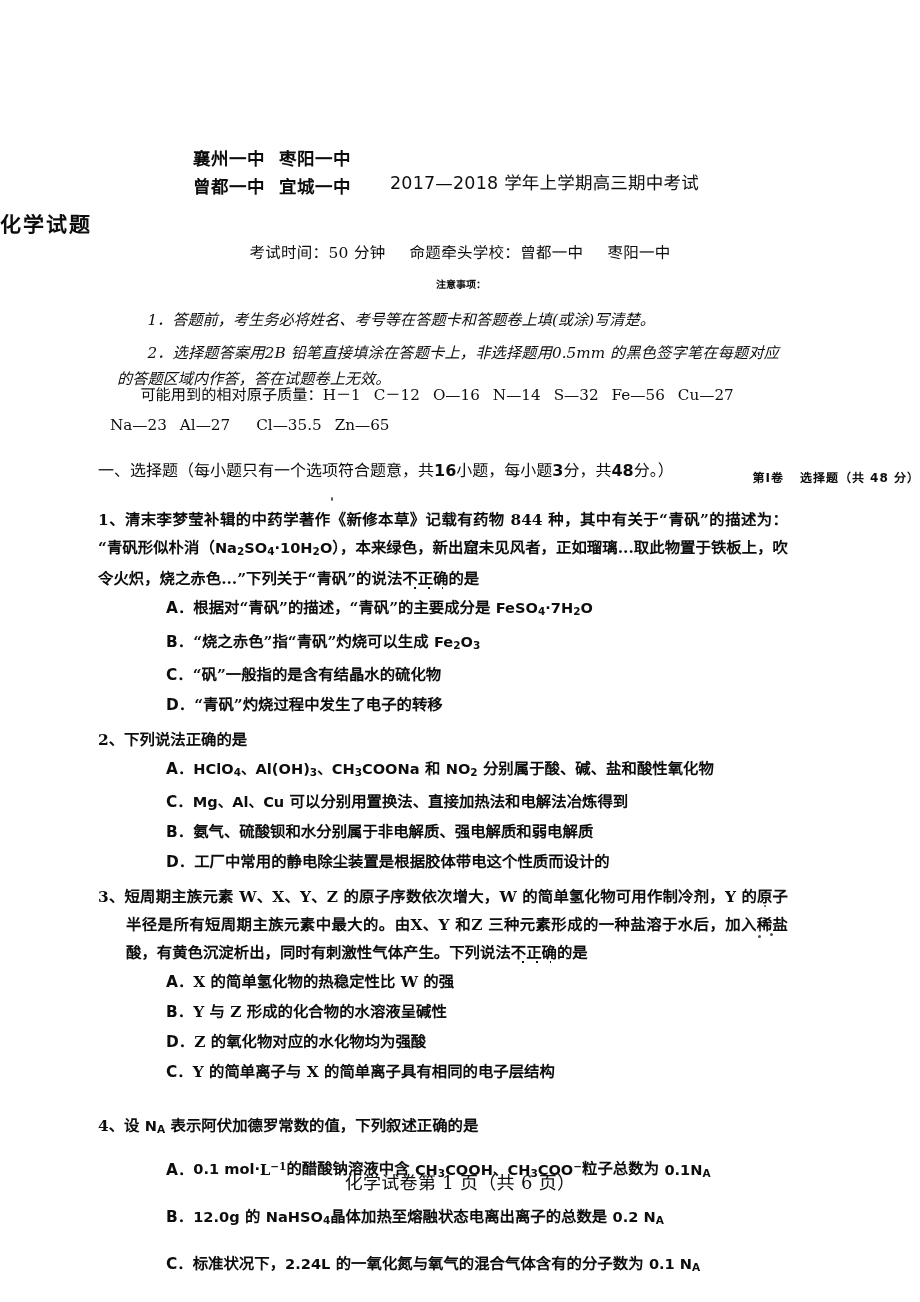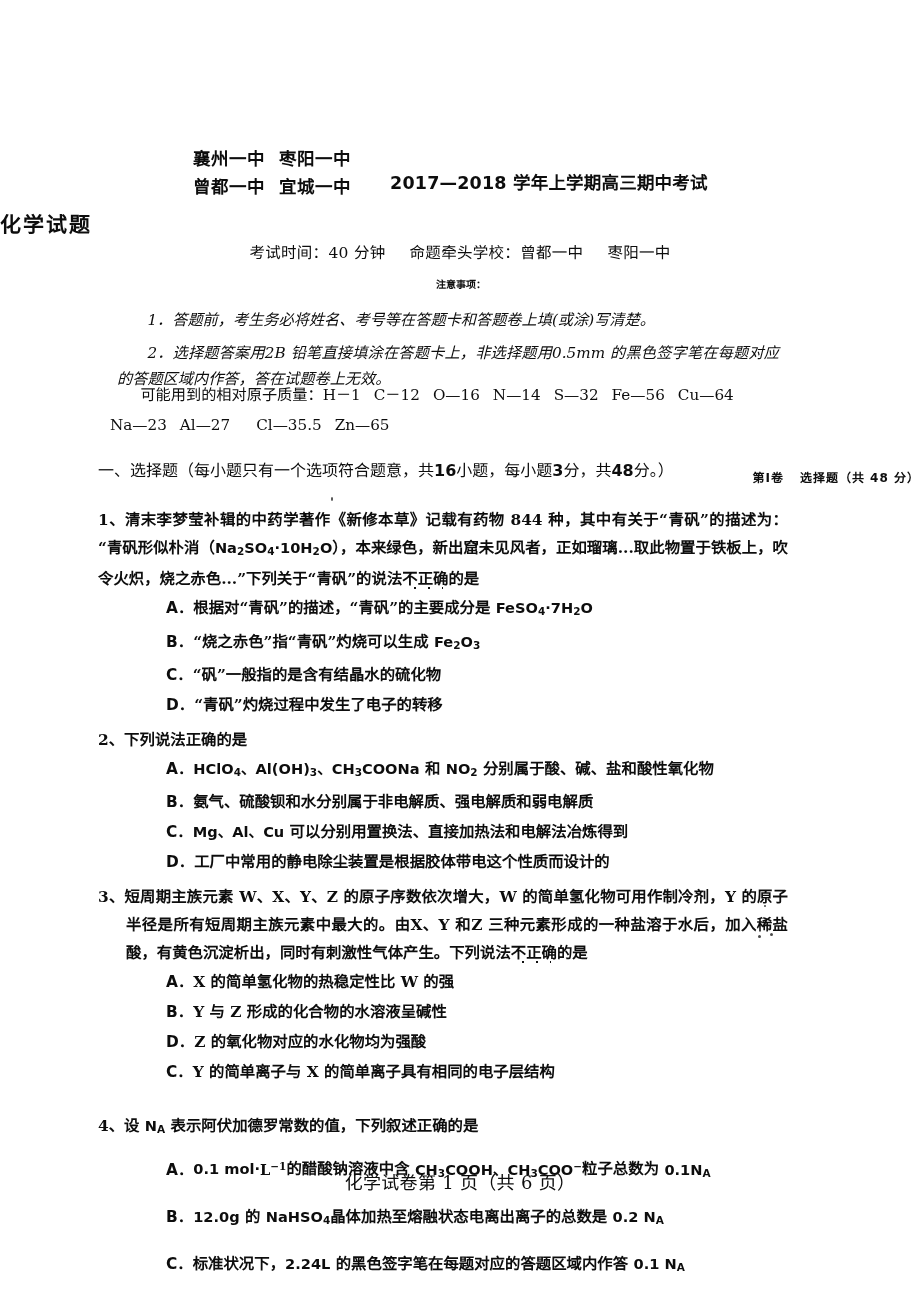--- a/index.html
+++ b/index.html
@@ -40,21 +40,21 @@
     font-size: 17.5px;
     line-height: 28px;
     letter-spacing: 0.5px;
     white-space: nowrap;
   }
   .schools .row { display:block; }
   .schools .gap { display:inline-block; width: 14px; }
   .exam-line {
     position: absolute;
     left: 390px; top: 25px;
-    font-weight: bold;
+    font-weight: normal;
     font-size: 17.5px;
     line-height: 26px;
     white-space: nowrap;
     letter-spacing: 0.2px;
   }
 
   .doc-title {
     position: absolute;
     left: 0; top: 208px;
     width: 920px;
@@ -237,32 +237,32 @@
       <span class="row">
         <span>曾都一中</span><span class="gap"></span><span>宜城一中</span>
       </span>
     </div>
     <div class="exam-line">2017—2018 学年上学期高三期中考试</div>
   </div>
 
   <div class="doc-title">化学试题</div>
 
   <div class="meta-line">
-    <span>考试时间：40 分钟</span><span class="sp"></span><span class="sp"></span><span>命题牵头学校：曾都一中</span><span class="sp"></span><span class="sp"></span><span>枣阳一中</span>
+    <span>考试时间：50 分钟</span><span class="sp"></span><span class="sp"></span><span>命题牵头学校：曾都一中</span><span class="sp"></span><span class="sp"></span><span>枣阳一中</span>
   </div>
 
   <div class="notice-title">注意事项：</div>
   <div class="notice-body">
     <p>1．答题前，考生务必将姓名、考号等在答题卡和答题卷上填(或涂)写清楚。</p>
     <p>2．选择题答案用2B 铅笔直接填涂在答题卡上，非选择题用0.5mm 的黑色签字笔在每题对应的答题区域内作答，答在试题卷上无效。</p>
   </div>
 
   <div class="atomic">
     <span class="l1">
-      <span>可能用到的相对原子质量：</span><span>H－1</span><span class="s"></span><span>C－12</span><span class="s"></span><span>O—16</span><span class="s"></span><span>N—14</span><span class="s"></span><span>S—32</span><span class="s"></span><span>Fe—56</span><span class="s"></span><span>Cu—64</span>
+      <span>可能用到的相对原子质量：</span><span>H－1</span><span class="s"></span><span>C－12</span><span class="s"></span><span>O—16</span><span class="s"></span><span>N—14</span><span class="s"></span><span>S—32</span><span class="s"></span><span>Fe—56</span><span class="s"></span><span>Cu—27</span>
     </span>
     <span class="l2">
       <span>Na—23</span><span class="s"></span><span>Al—27</span><span class="s"></span><span class="s"></span><span>Cl—35.5</span><span class="s"></span><span>Zn—65</span>
     </span>
   </div>
 
   <div class="part-heading">
     <span>第Ⅰ卷</span><span class="mid"></span><span>选择题（共 48 分）</span>
   </div>
 
@@ -279,42 +279,42 @@
         <li class="opt"><span class="lbl">B．</span><span>“烧之赤色”指“青矾”灼烧可以生成</span>&nbsp;<span class="fml">Fe<sub>2</sub>O<sub>3</sub></span></li>
         <li class="opt"><span class="lbl">C．</span><span>“矾”一般指的是含有结晶水的硫化物</span></li>
         <li class="opt"><span class="lbl">D．</span><span>“青矾”灼烧过程中发生了电子的转移</span></li>
       </ul>
     </div>
 
     <div class="q q2">
       <div class="q-stem"><span>2、</span><span>下列说法正确的是</span></div>
       <ul class="opts">
         <li class="opt"><span class="lbl">A．</span><span class="fml">HClO<sub>4</sub>、Al(OH)<sub>3</sub>、CH<sub>3</sub>COONa</span><span> 和 </span><span class="fml">NO<sub>2</sub></span><span> 分别属于酸、碱、盐和酸性氧化物</span></li>
+        <li class="opt"><span class="lbl">C．</span><span class="fml">Mg、Al、Cu</span><span> 可以分别用置换法、直接加热法和电解法冶炼得到</span></li>
         <li class="opt"><span class="lbl">B．</span><span>氨气、硫酸钡和水分别属于非电解质、强电解质和弱电解质</span></li>
-        <li class="opt"><span class="lbl">C．</span><span class="fml">Mg、Al、Cu</span><span> 可以分别用置换法、直接加热法和电解法冶炼得到</span></li>
         <li class="opt"><span class="lbl">D．</span><span>工厂中常用的静电除尘装置是根据胶体带电这个性质而设计的</span></li>
       </ul>
     </div>
 
     <div class="q q3">
       <div class="q-stem hang"><span>3、</span><span>短周期主族元素 W、X、Y、Z 的原子序数依次增大，W 的简单氢化物可用作制冷剂，Y 的原子半径是所有短周期主族元素中最大的。由X、Y 和Z 三种元素形成的一种盐溶于水后，加入稀盐酸，有黄色沉淀析出，同时有刺激性气体产生。下列说法</span><span class="dotted">不正确</span><span>的是</span></div>
       <ul class="opts">
         <li class="opt"><span class="lbl">A．</span><span>X 的简单氢化物的热稳定性比 W 的强</span></li>
         <li class="opt"><span class="lbl">B．</span><span>Y 与 Z 形成的化合物的水溶液呈碱性</span></li>
         <li class="opt"><span class="lbl">D．</span><span>Z 的氧化物对应的水化物均为强酸</span></li>
         <li class="opt"><span class="lbl">C．</span><span>Y 的简单离子与 X 的简单离子具有相同的电子层结构</span></li>
       </ul>
     </div>
 
     <div class="q q4">
       <div class="q-stem"><span>4、</span><span>设 <span class="fml">N<sub>A</sub></span> 表示阿伏加德罗常数的值，下列叙述正确的是</span></div>
       <ul class="opts">
         <li class="opt"><span class="lbl">A．</span><span class="fml">0.1 mol·<span class="serifvar">L<sup>−1</sup></span></span><span>的醋酸钠溶液中含 </span><span class="fml">CH<sub>3</sub>COOH、CH<sub>3</sub>COO<sup>−</sup></span><span>粒子总数为 </span><span class="fml">0.1N<sub>A</sub></span></li>
         <li class="opt"><span class="lbl">B．</span><span class="fml">12.0g</span><span> 的 </span><span class="fml">NaHSO<sub>4</sub></span><span>晶体加热至熔融状态电离出离子的总数是 </span><span class="fml">0.2 N<sub>A</sub></span></li>
-        <li class="opt"><span class="lbl">C．</span><span>标准状况下，</span><span class="fml">2.24L</span><span> 的黑色签字笔在每题对应的答题区域内作答 </span><span class="fml">0.1 N<sub>A</sub></span></li>
+        <li class="opt"><span class="lbl">C．</span><span>标准状况下，</span><span class="fml">2.24L</span><span> 的一氧化氮与氧气的混合气体含有的分子数为 </span><span class="fml">0.1 N<sub>A</sub></span></li>
       </ul>
     </div>
 
   </div>
 
   <div class="artifact" style="left:758px; top:935px;"></div>
   <div class="artifact" style="left:770px; top:933px;"></div>
   <div class="artifact" style="left:764px; top:905px; width:2px; height:2px;"></div>
   <div class="artifact" style="left:331px; top:497px; width:2px; height:4px;"></div>
 

